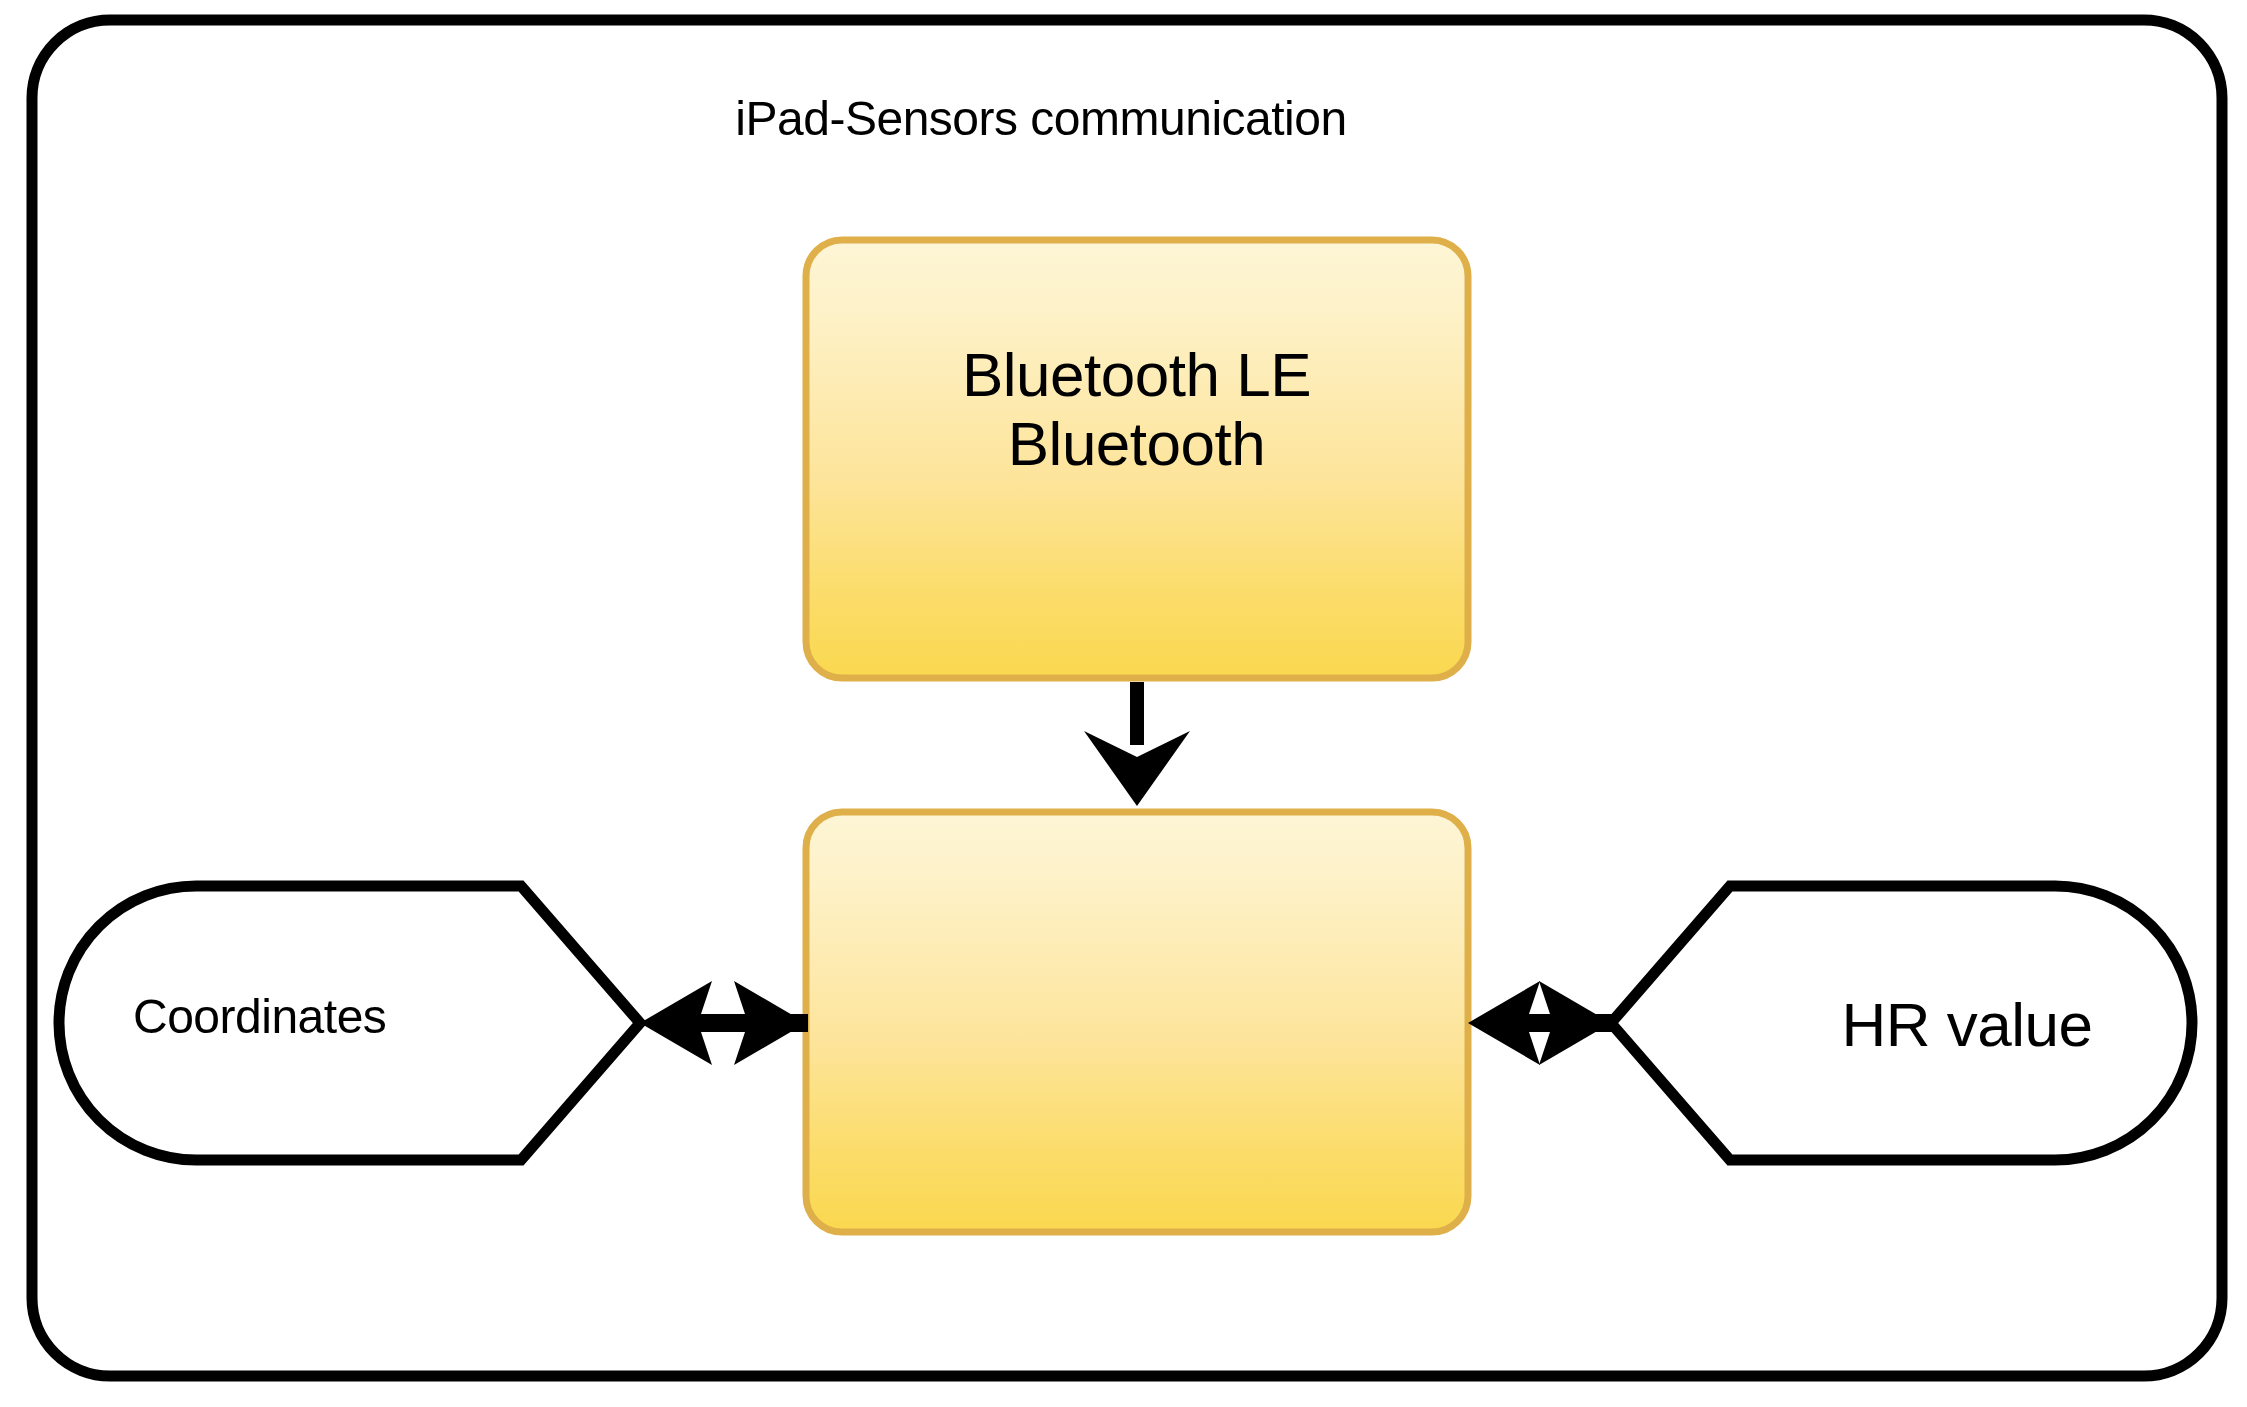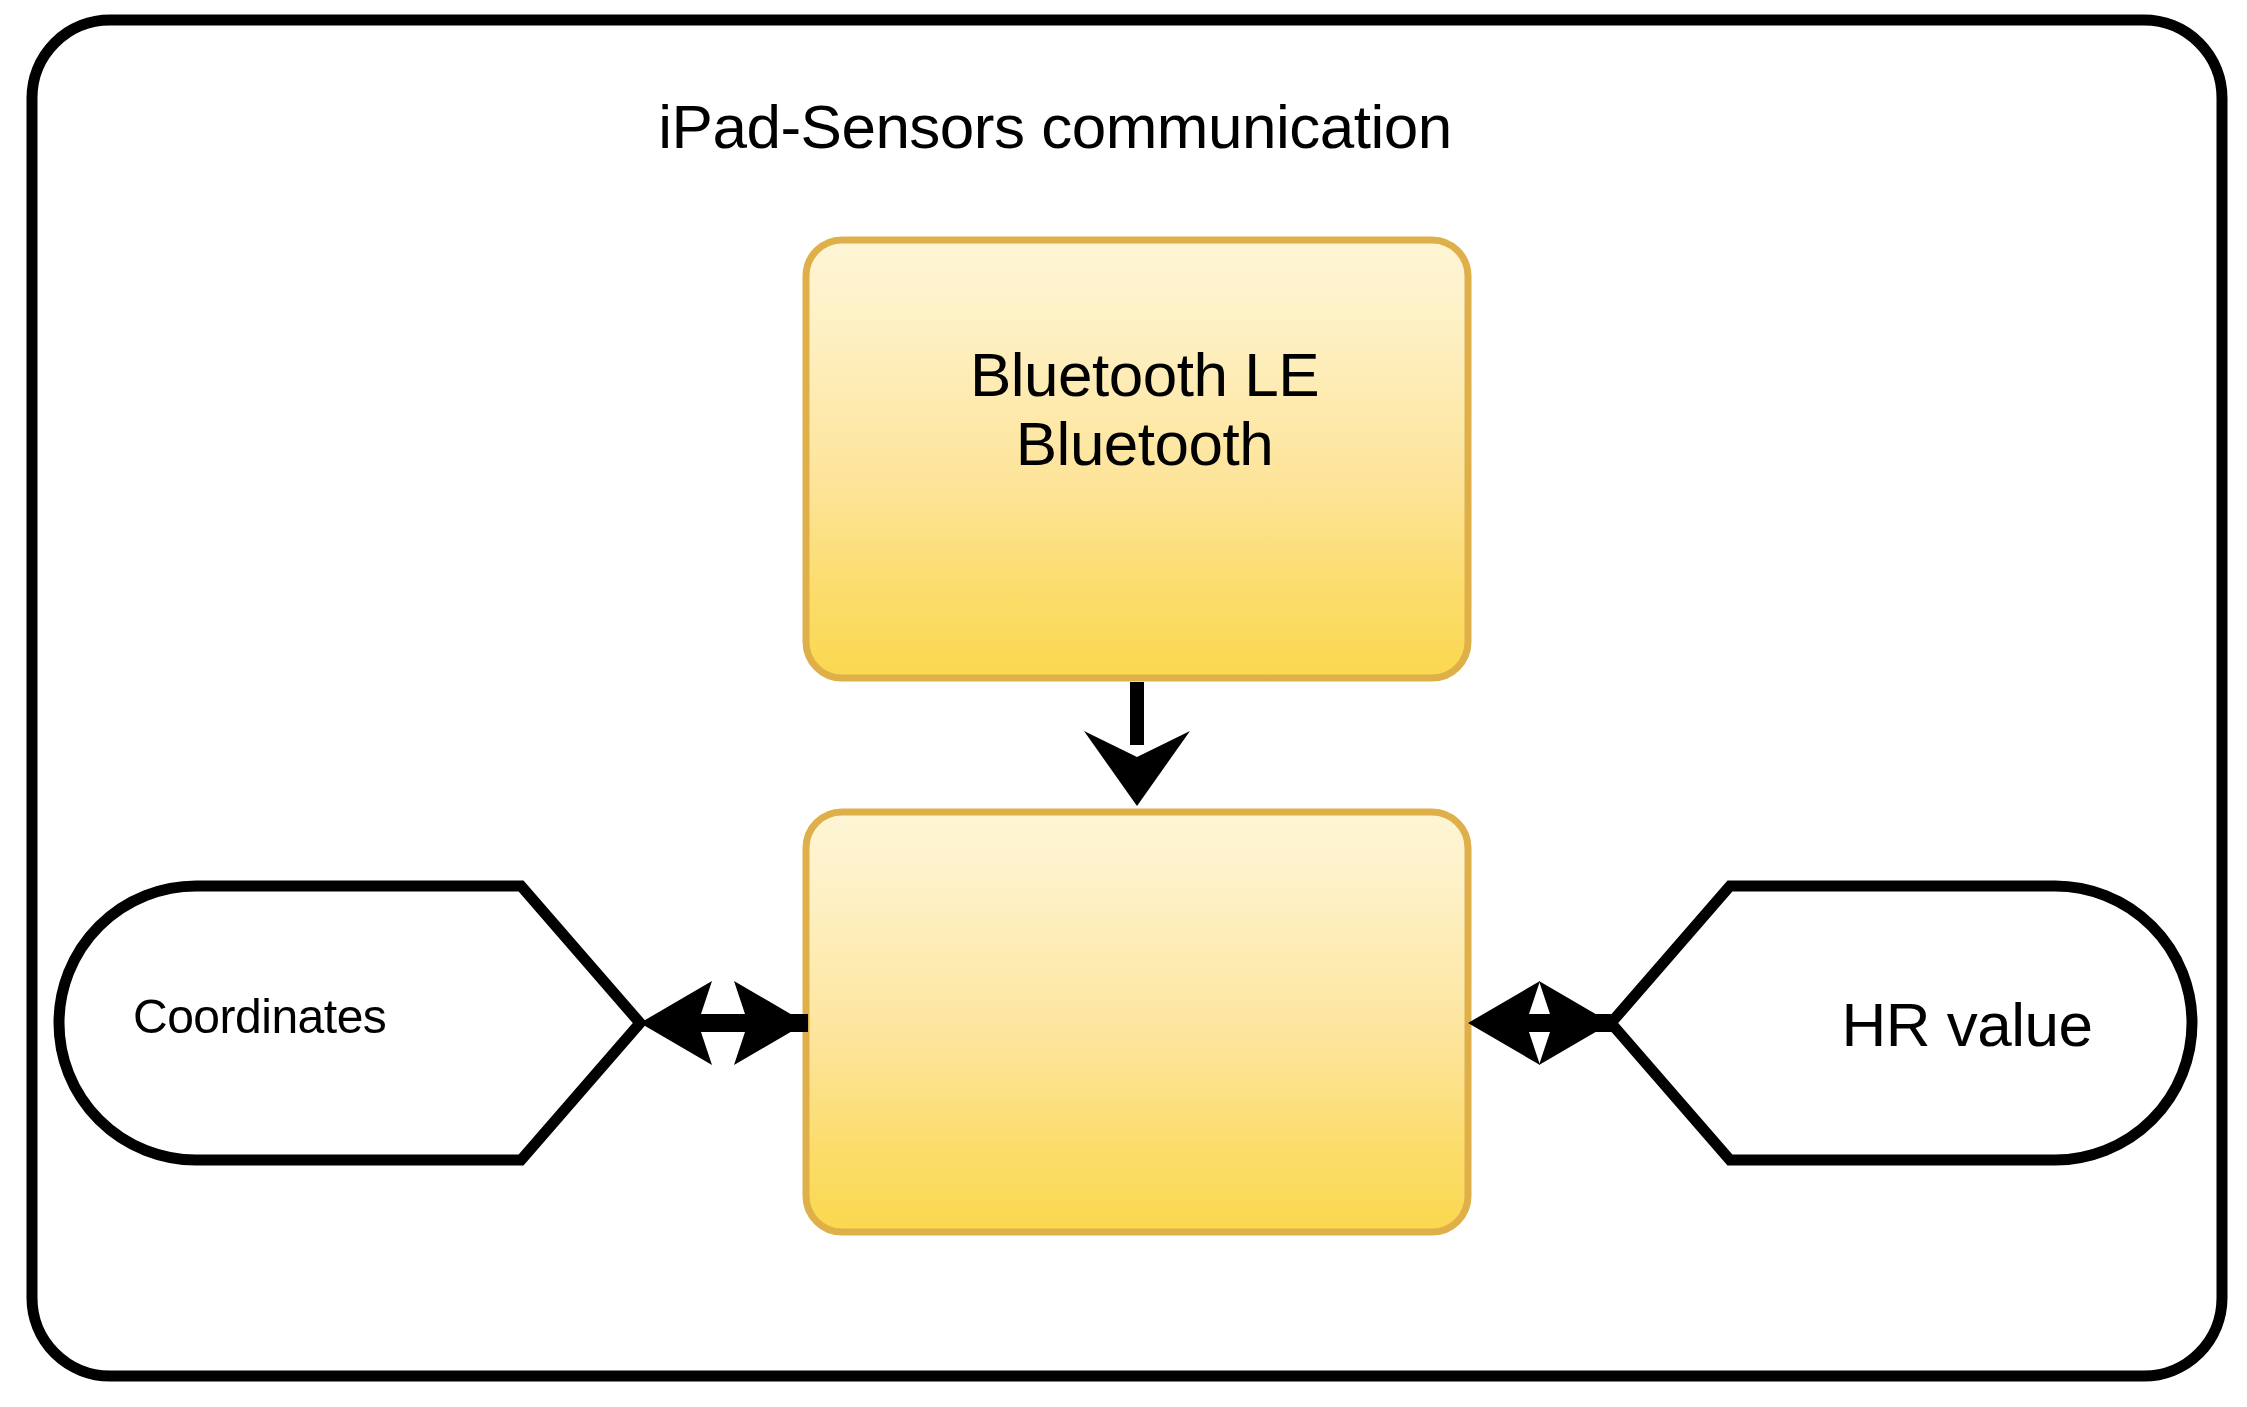--- a/index.html
+++ b/index.html
@@ -35,34 +35,32 @@
     font-family: "Liberation Sans", sans-serif;
     white-space: pre;
     line-height: 1.12;
     pointer-events: none;
   }
 
   #diagram-title {
     left: 0;
     top: 92px;
     width: 2082px;
-    font-size: 62px;
+    font-size: 48px;
     letter-spacing: -0.5px;
     font-weight: 400;
-    padding-left: 14px;
   }
 
   #bluetooth-box-label {
     left: 803px;
     top: 340px;
     width: 667px;
     font-size: 62px;
     font-weight: 400;
     letter-spacing: -0.5px;
-    margin-left: 8px;
   }
 
   #programming-box-label {
     left: 803px;
     top: 982px;
     width: 667px;
     font-size: 62px;
     font-weight: 400;
     letter-spacing: -0.5px;
   }

